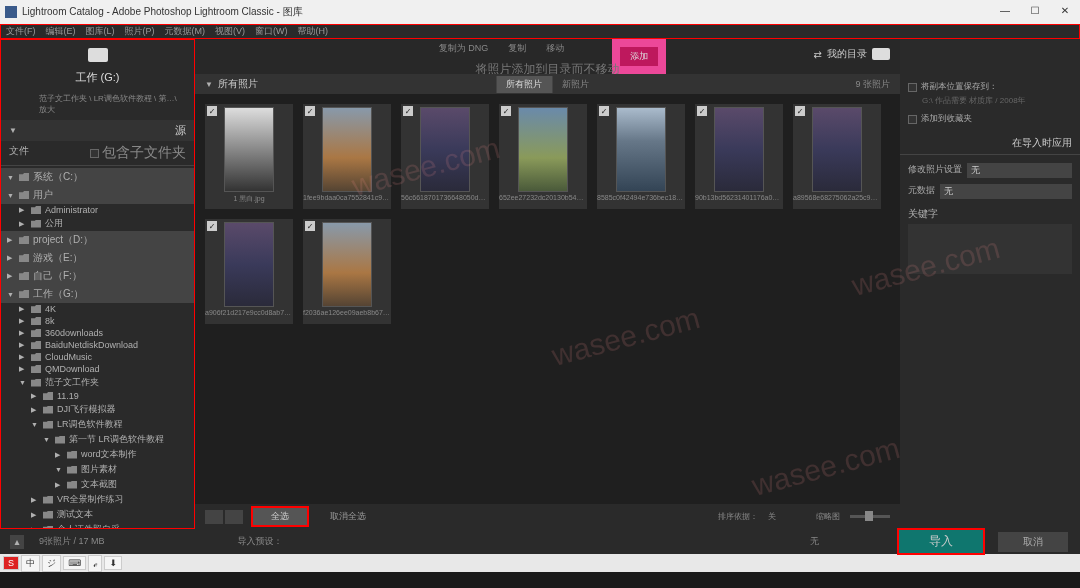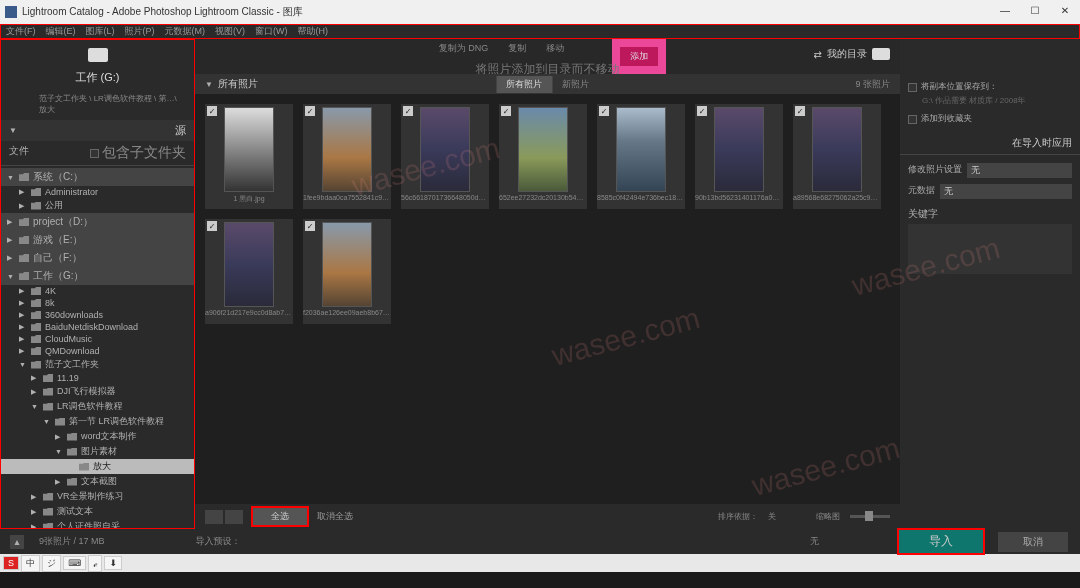--- a/index.html
+++ b/index.html
@@ -48,21 +48,21 @@
 .vt-count { font-size: 9px; color: #888; }
 .thumbnails { flex: 1; padding: 10px; display: flex; flex-wrap: wrap; gap: 10px; align-content: flex-start; overflow: hidden; }
 .thumb-cell { width: 88px; height: 105px; background: #333; position: relative; display: flex; flex-direction: column; align-items: center; padding-top: 3px; }
 .thumb-chk { position: absolute; top: 2px; left: 2px; width: 10px; height: 10px; background: #ccc; display: flex; align-items: center; justify-content: center; font-size: 8px; color: #222; }
 .thumb-img { width: 50px; height: 85px; background: linear-gradient(180deg, #4a5a7a 0%, #3a4050 40%, #2a3030 100%); border: 1px solid #555; }
 .thumb-name { font-size: 7px; color: #888; margin-top: 2px; max-width: 88px; overflow: hidden; text-overflow: ellipsis; white-space: nowrap; }
 .grid-toolbar { height: 25px; background: #2a2a2a; display: flex; align-items: center; padding: 0 10px; gap: 8px; }
 .view-btns { display: flex; gap: 2px; }
 .vb { width: 18px; height: 14px; background: #444; }
 .select-all { padding: 2px 18px; background: #555; border: 2px solid red; font-size: 9px; color: #ccc; }
-.deselect-all { font-size: 9px; color: #999; }
+.deselect-all { font-size: 9px; color: #999; margin-left: 13px; }
 .sort-area { margin-left: auto; display: flex; align-items: center; gap: 10px; font-size: 8px; color: #888; }
 .slider-track { width: 40px; height: 3px; background: #555; position: relative; }
 .slider-thumb { width: 8px; height: 10px; background: #888; position: absolute; top: -4px; left: 15px; }
 .right-panel { width: 180px; background: #2a2a2a; display: flex; flex-direction: column; }
 .rp-section { padding: 5px 8px; font-size: 10px; }
 .rp-header { text-align: right; color: #ccc; padding: 4px 8px; border-bottom: 1px solid #444; }
 .rp-row { display: flex; justify-content: space-between; padding: 3px 0; font-size: 9px; color: #aaa; }
 .rp-select { background: #444; padding: 1px 4px; color: #ccc; flex: 1; margin-left: 5px; font-size: 9px; }
 .rp-highlight { border: 2px solid red; padding: 4px; }
 .rp-chk-row { display: flex; align-items: center; gap: 4px; padding: 2px 0; font-size: 8.5px; color: #aaa; }
@@ -125,20 +125,25 @@
         <span class="chk"></span>
           <span>包含子文件夹</span>
       </span>
     </div>
     <div class="tree" id="tree">
         <div class="tree-item section">
           <span class="tri">▼</span>
           <span class="folder-icon"></span>
           <span>系统（C:）</span>
         </div>
+        <div class="tree-item section">
+          <span class="tri">▼</span>
+          <span class="folder-icon"></span>
+          <span>用户</span>
+        </div>
         <div class="tree-item indent-1">
           <span class="tri">▶</span>
           <span class="folder-icon"></span>
           <span>Administrator</span>
         </div>
         <div class="tree-item indent-1">
           <span class="tri">▶</span>
           <span class="folder-icon"></span>
           <span>公用</span>
         </div>
@@ -219,25 +224,20 @@
         </div>
         <div class="tree-item indent-4">
           <span class="tri">▶</span>
           <span class="folder-icon"></span>
           <span>word文本制作</span>
         </div>
         <div class="tree-item indent-4">
           <span class="tri">▼</span>
           <span class="folder-icon"></span>
           <span>图片素材</span>
-        </div>
-        <div class="tree-item indent-5 selected">
-          <span class="tri"></span>
-          <span class="folder-icon"></span>
-          <span>放大</span>
         </div>
         <div class="tree-item indent-4">
           <span class="tri">▶</span>
           <span class="folder-icon"></span>
           <span>文本截图</span>
         </div>
         <div class="tree-item indent-2">
           <span class="tri">▶</span>
           <span class="folder-icon"></span>
           <span>VR全景制作练习</span>
@@ -374,21 +374,21 @@
       </div>
       <div style="margin-top:5px">关键字</div>
       <div class="rp-keyword-box"></div>
     </div>
   </div>
 </div>
 
 <div class="bottom-bar">
   <div class="bb-expand">▴</div>
   <span class="bb-status">9张照片 / 17 MB</span>
-  <span class="bb-status" style="margin-left:76px">导入预设：</span>
+  <span class="bb-status" style="margin-left:118px">导入预设：</span>
   <span class="bb-status" style="position:absolute;left:810px">无 </span>
   <div class="import-btn">导入</div>
   <div class="cancel-btn">取消</div>
 </div>
 
 <div class="status-strip" id="status-strip">
     <div class="ss-item ss-red">S</div>
     <div class="ss-item">中</div>
     <div class="ss-item">ジ</div>
     <div class="ss-item">⌨</div>

